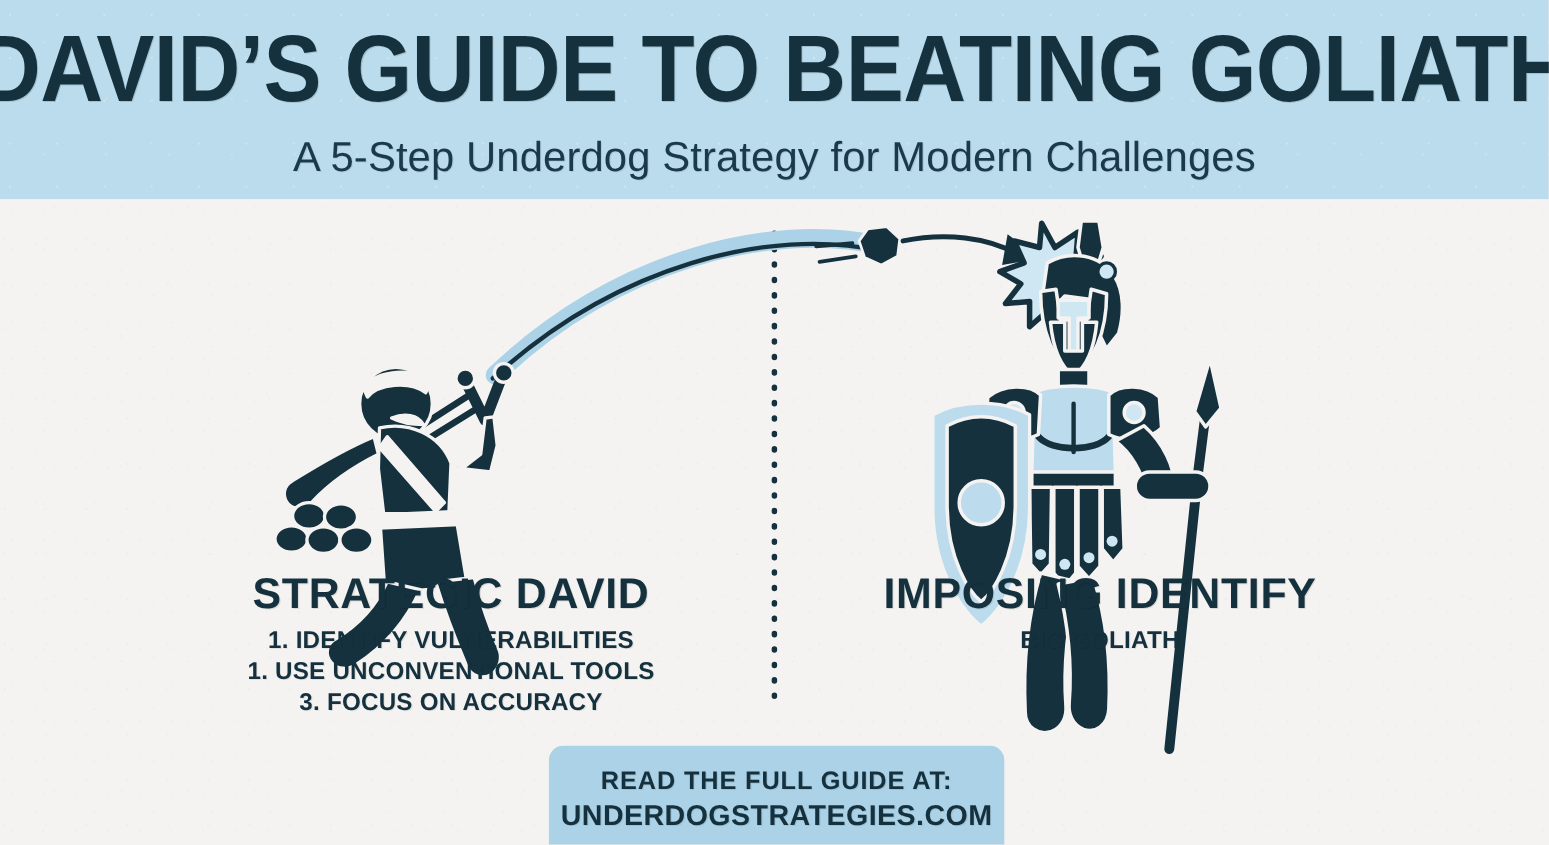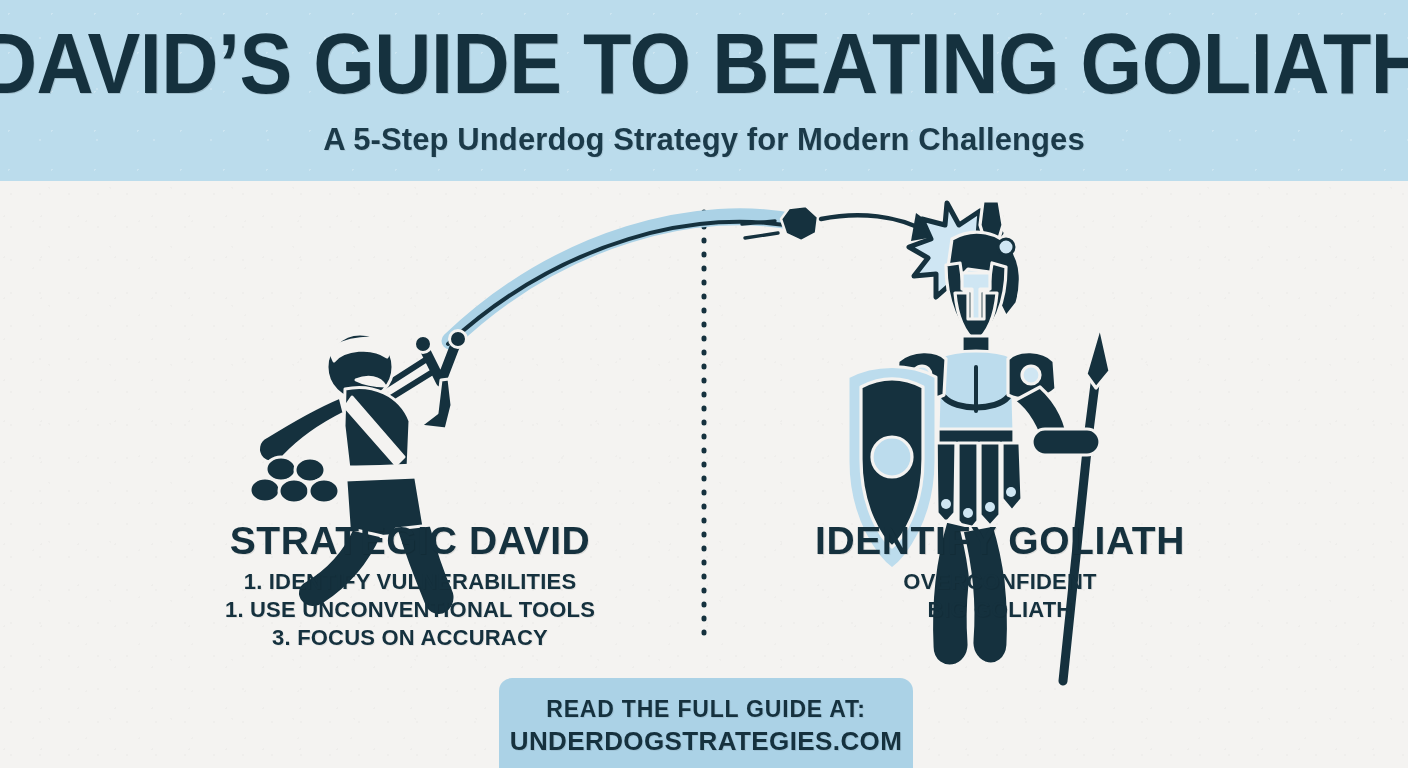--- a/index.html
+++ b/index.html
@@ -56,22 +56,22 @@
     letter-spacing: -0.5px;
     transform: scaleX(0.92);
     transform-origin: center top;
     white-space: nowrap;
     text-shadow: 1px 1px 0 rgba(0,0,0,0.13);
     margin: 0;
     padding: 0;
   }
   #subtitle {
     color: #1b3a49;
-    font-size: 31px;
-    font-weight: 700;
+    font-size: 38px;
+    font-weight: 400;
     letter-spacing: 0.1px;
     white-space: nowrap;
     margin-top: 17px;
     text-shadow: 1px 1px 0 rgba(0,0,0,0.08);
   }
 
   
   #scene {
     position: absolute;
     left: 0;
@@ -309,23 +309,22 @@
     <div class="panel" id="david-panel">
       <div class="panel-heading">STRATEGIC DAVID</div>
       <div class="panel-list">
         <div>1. IDENTIFY VULNERABILITIES</div>
         <div>1. USE UNCONVENTIONAL TOOLS</div>
         <div>3. FOCUS ON ACCURACY</div>
       </div>
     </div>
 
     <div class="panel" id="goliath-panel">
-      <div class="panel-heading">IDENTIFY GOLIATH</div>
+      <div class="panel-heading">IMPOSING IDENTIFY</div>
       <div class="panel-list">
-        <div>OVERCONFIDENT</div>
         <div>BIG GOLIATH</div>
       </div>
     </div>
   </div>
 
   <div id="cta">
     <div id="cta-line1">READ THE FULL GUIDE AT:</div>
     <div id="cta-line2">UNDERDOGSTRATEGIES.COM</div>
   </div>
 

